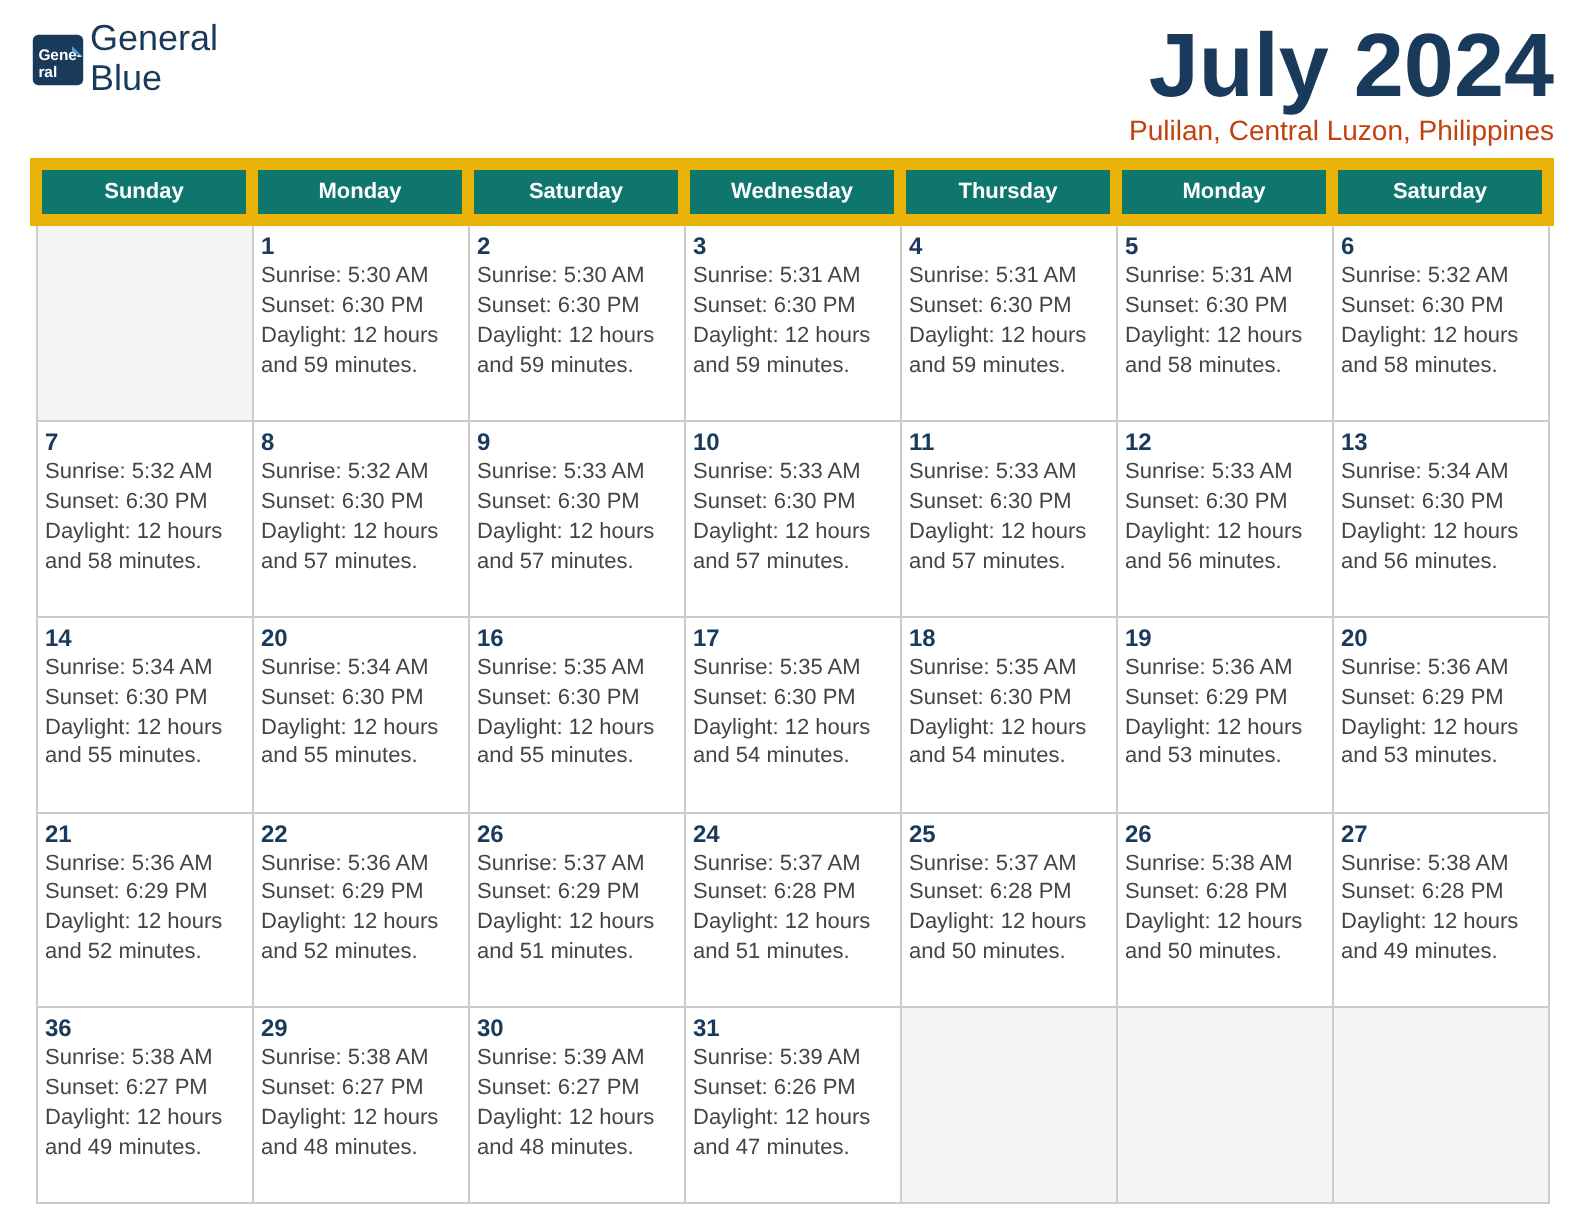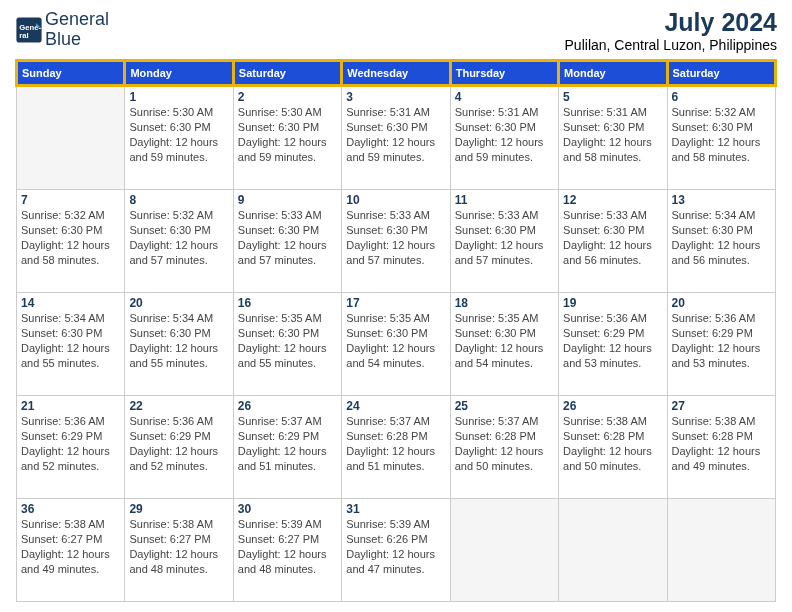--- a/index.html
+++ b/index.html
@@ -35,45 +35,45 @@
     }
     .logo-icon {
       width: 28px;
       height: 28px;
       margin-right: 2px;
     }
     .title-block {
       text-align: right;
     }
     .month-title {
-      font-size: 25px;
+      font-size: 45px;
       font-weight: bold;
       color: #1a3a5c;
       line-height: 1;
     }
     .location {
       font-size: 14px;
-      color: #000000;
+      color: #c2410c;
       margin-top: 2px;
     }
     .calendar {
       flex: 1;
       border: 1px solid #ccc;
       border-collapse: collapse;
       width: 100%;
       table-layout: fixed;
     }
     .calendar th {
-      background: #1d4ed8;
+      background: #0f766e;
       color: #fff;
       font-size: 11px;
       font-weight: bold;
       padding: 5px 4px;
-      border: 3px solid #eab308;
-      text-align: left;
+      border: 6px solid #eab308;
+      text-align: center;
     }
     .calendar td {
       border: 1px solid #ccc;
       vertical-align: top;
       padding: 3px 4px;
       font-size: 9.5px;
       color: #333;
       background: #fff;
       height: 80px;
     }

